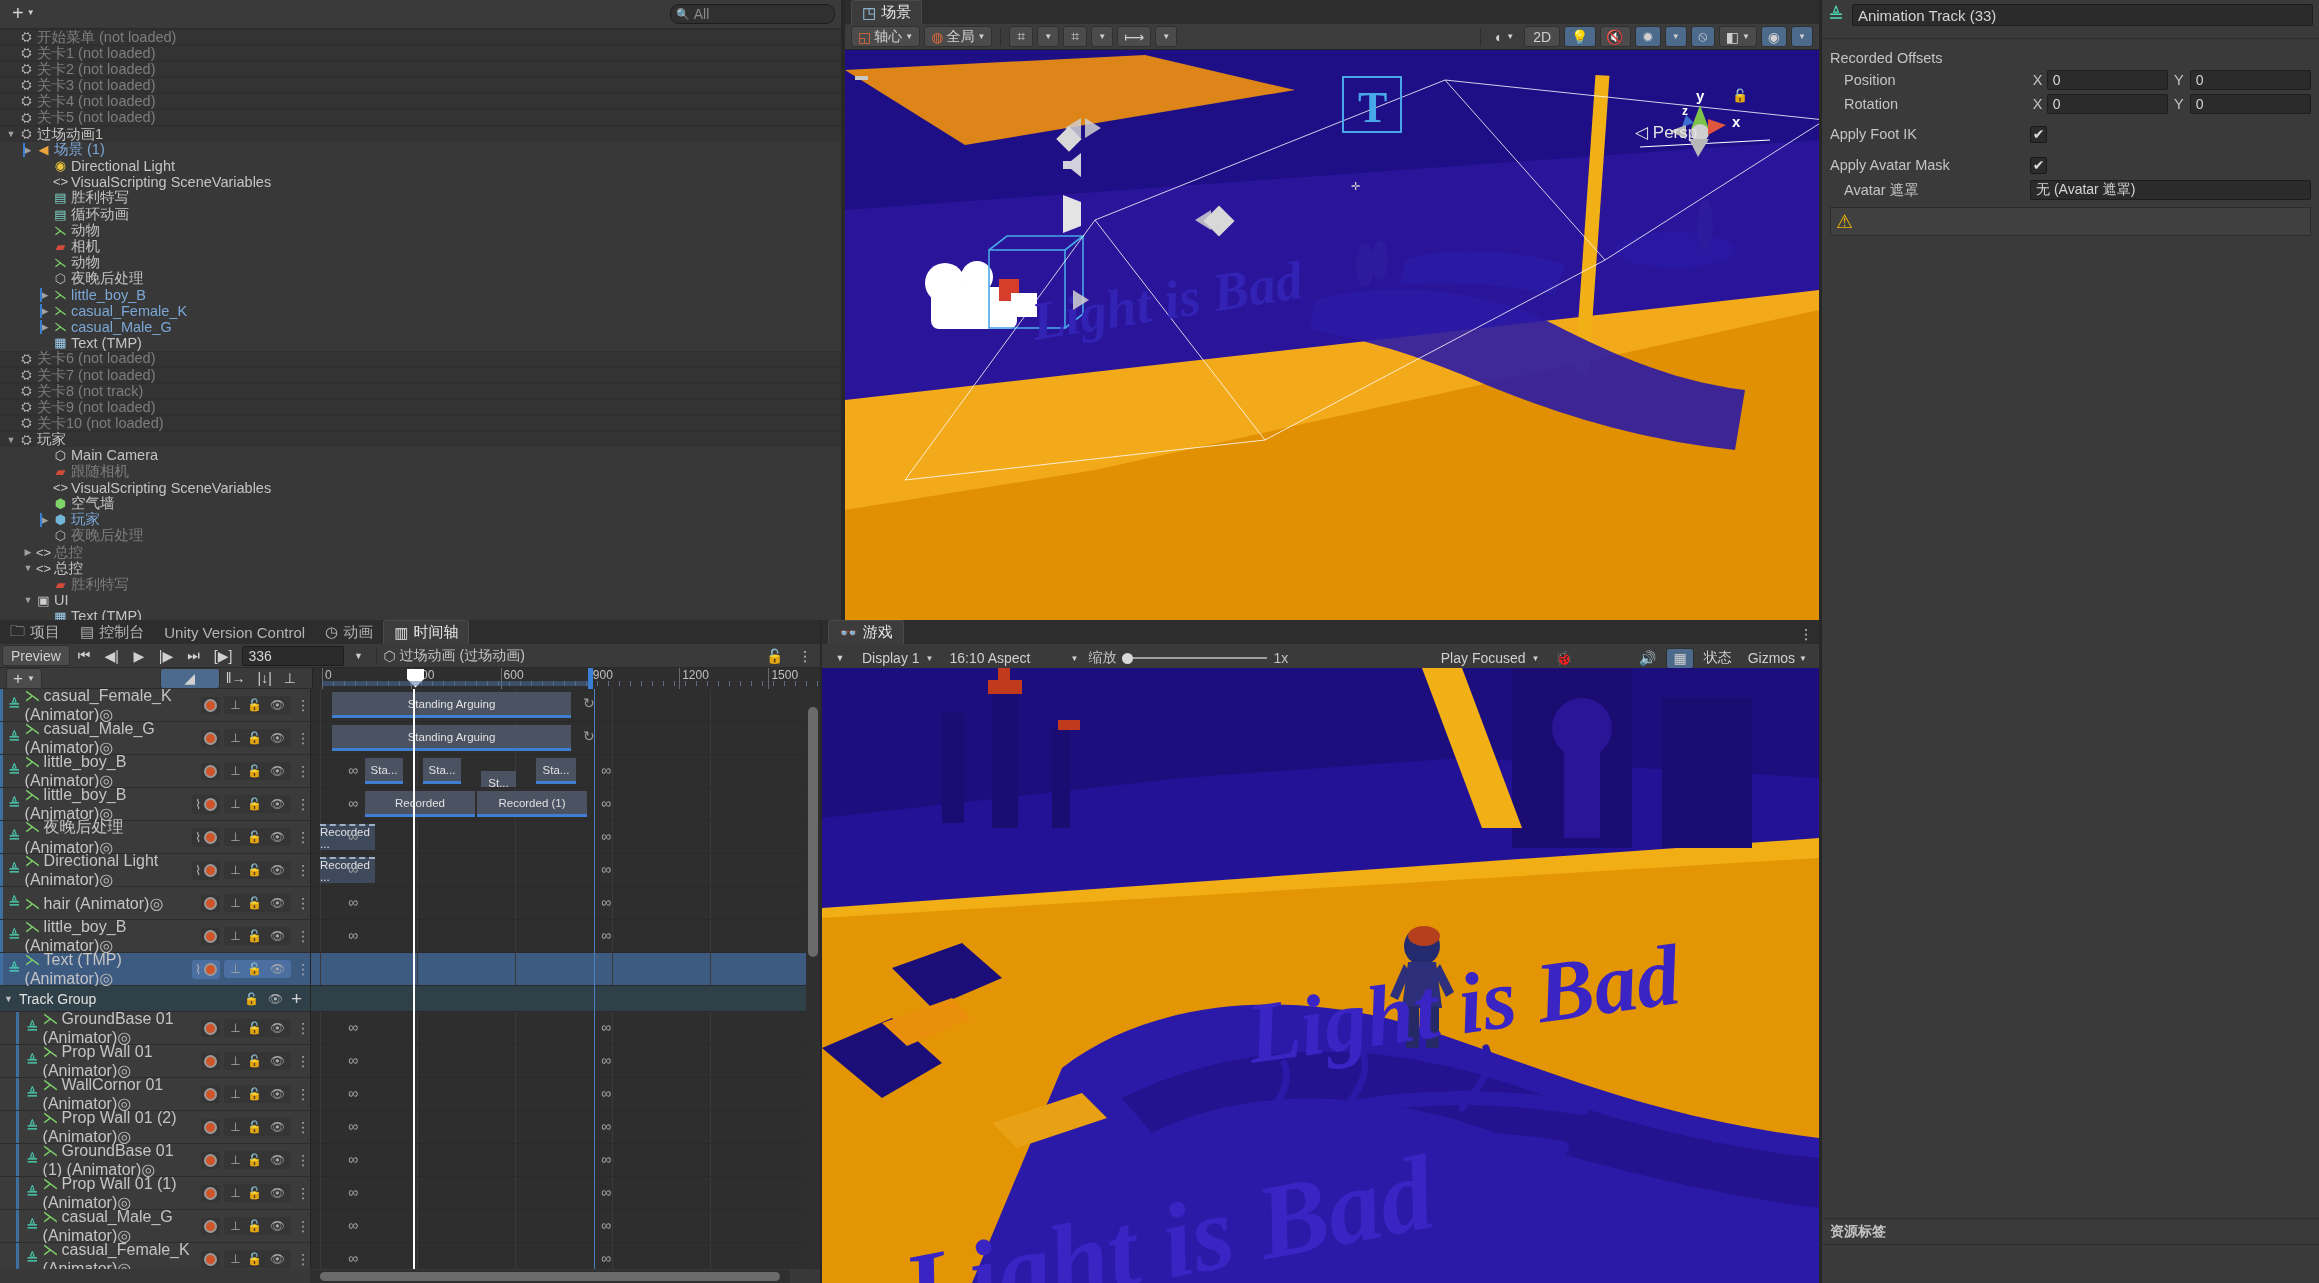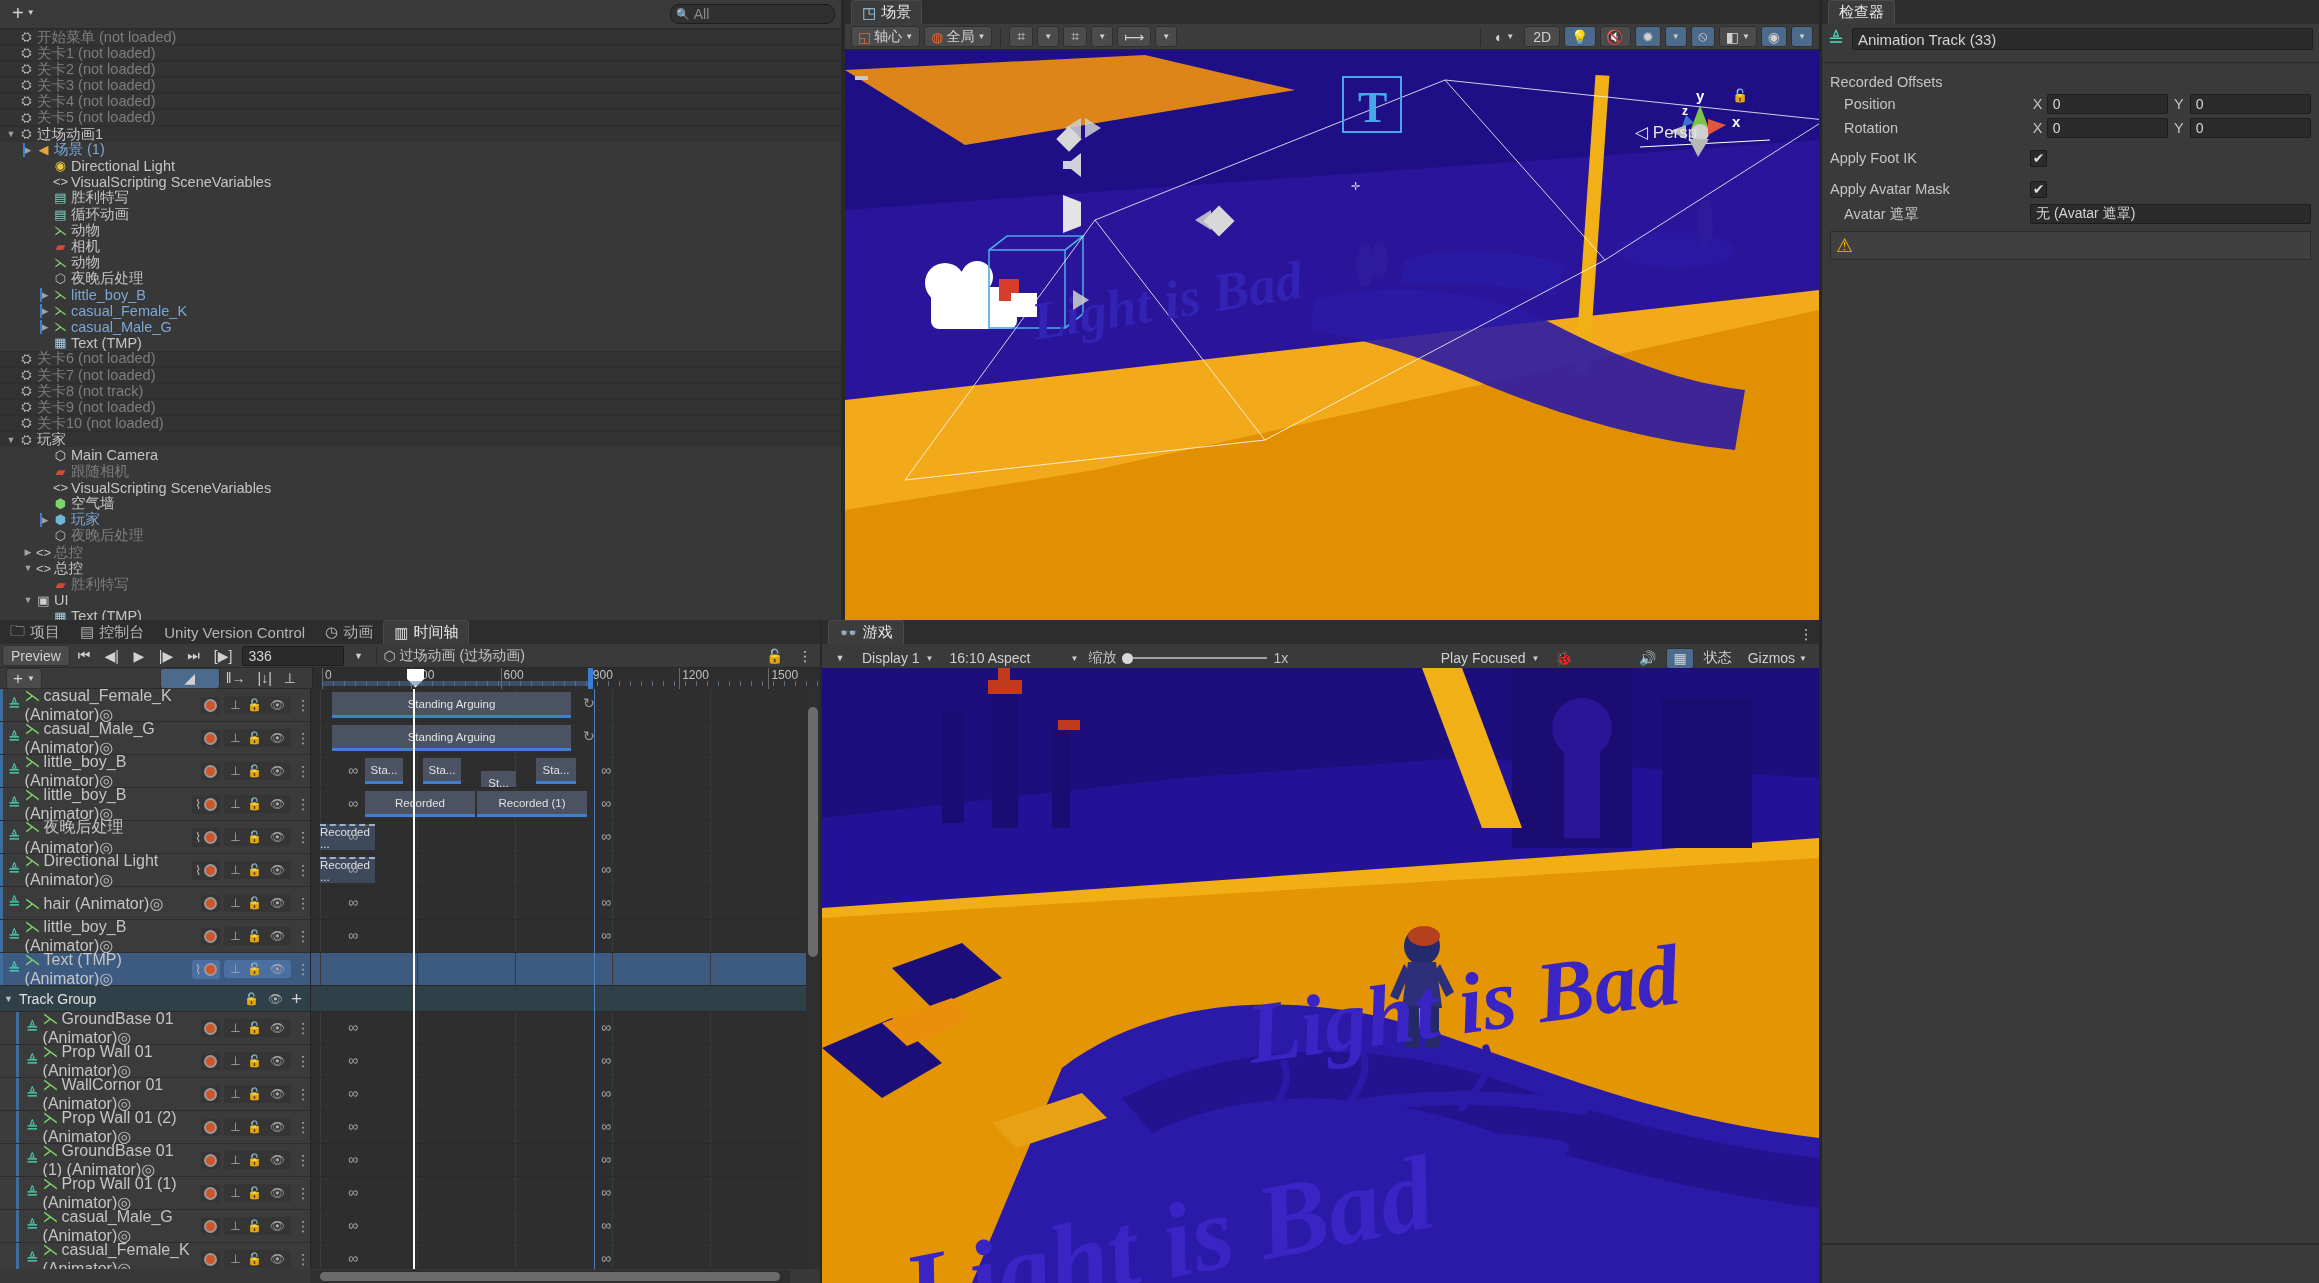--- a/index.html
+++ b/index.html
@@ -1147,25 +1147,20 @@
         <ellipse cx="2" cy="-62" rx="16" ry="10" fill="#b5401e"></ellipse>
       </g>
 
       <text x="90" y="660" font-family="Liberation Serif, serif" font-size="106" font-style="italic" font-weight="bold" fill="#3a25c4" transform="rotate(-11 90 660)">Light is Bad</text>
       <text x="430" y="395" font-family="Liberation Serif, serif" font-size="86" font-style="italic" font-weight="bold" fill="#3a25c4" transform="rotate(-8 430 395)">Light is Bad</text>
     </svg>
   </div>
 </div>
 
 <div class="panel" id="inspector">
-  <div class="tabbar" style="padding-left:6px;">
-    <div class="tab active">
-      <span>检查器</span>
-    </div>
-  </div>
   <div style="display:flex;align-items:center;gap:8px;padding:4px 6px 6px 6px;">
     <span style="color:#4ddbbb;font-size:19px;line-height:1;">≜</span>
     <div class="field" style="flex:1;height:22px;font-size:15px;">
       <span>Animation Track (33)</span>
     </div>
   </div>
   <div style="height:1px;background:#2c2c2c;margin:6px 0 8px 0;"></div>
 
   <div style="padding:0 8px;">
     <div class="irow" style="height:22px;">
@@ -1213,16 +1208,19 @@
       </div>
     </div>
 
     <div class="warnbox" style="margin-top:6px;">
       <span style="color:#f5b800;font-size:19px;line-height:1;">⚠</span>
     </div>
   </div>
 
   <div style="position:absolute;left:0;right:0;bottom:0;">
     <div style="height:1px;background:#2c2c2c;"></div>
+    <div style="height:25px;display:flex;align-items:center;padding:0 8px;font-weight:bold;font-size:14px;background:#3a3a3a;">
+      <span>资源标签</span>
+    </div>
     <div style="height:1px;background:#2c2c2c;"></div>
     <div style="height:38px;background:#3a3a3a;"></div>
   </div>
 </div>
 
 </body></html>

